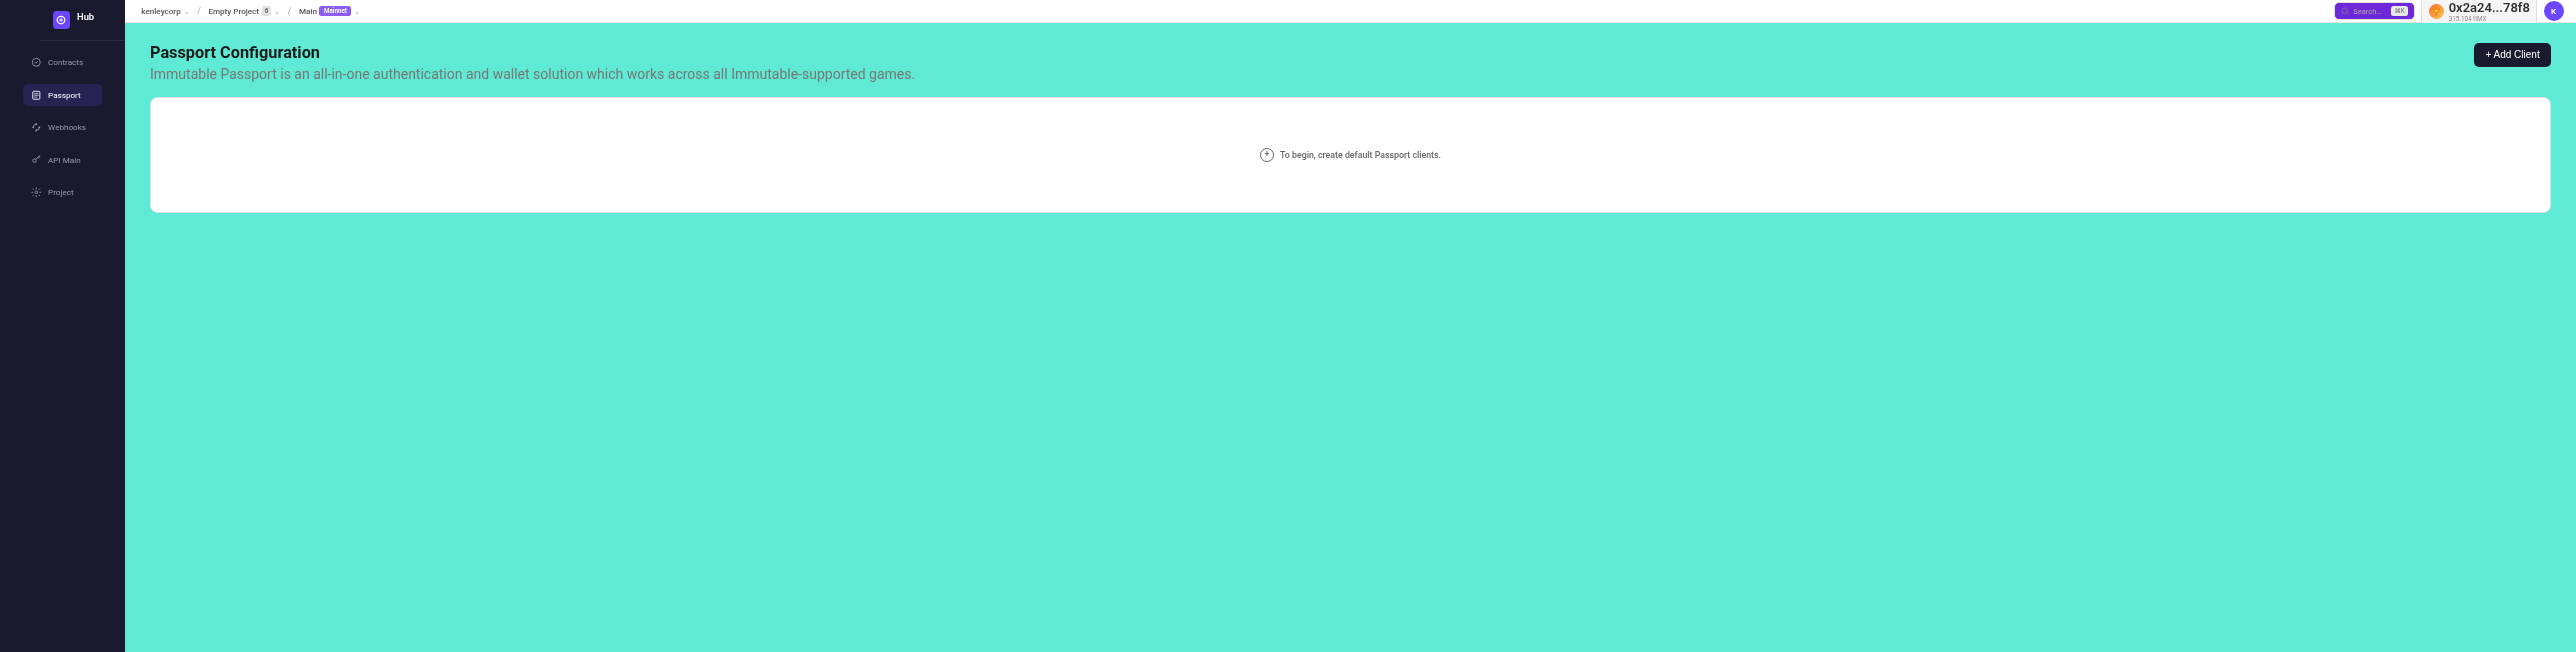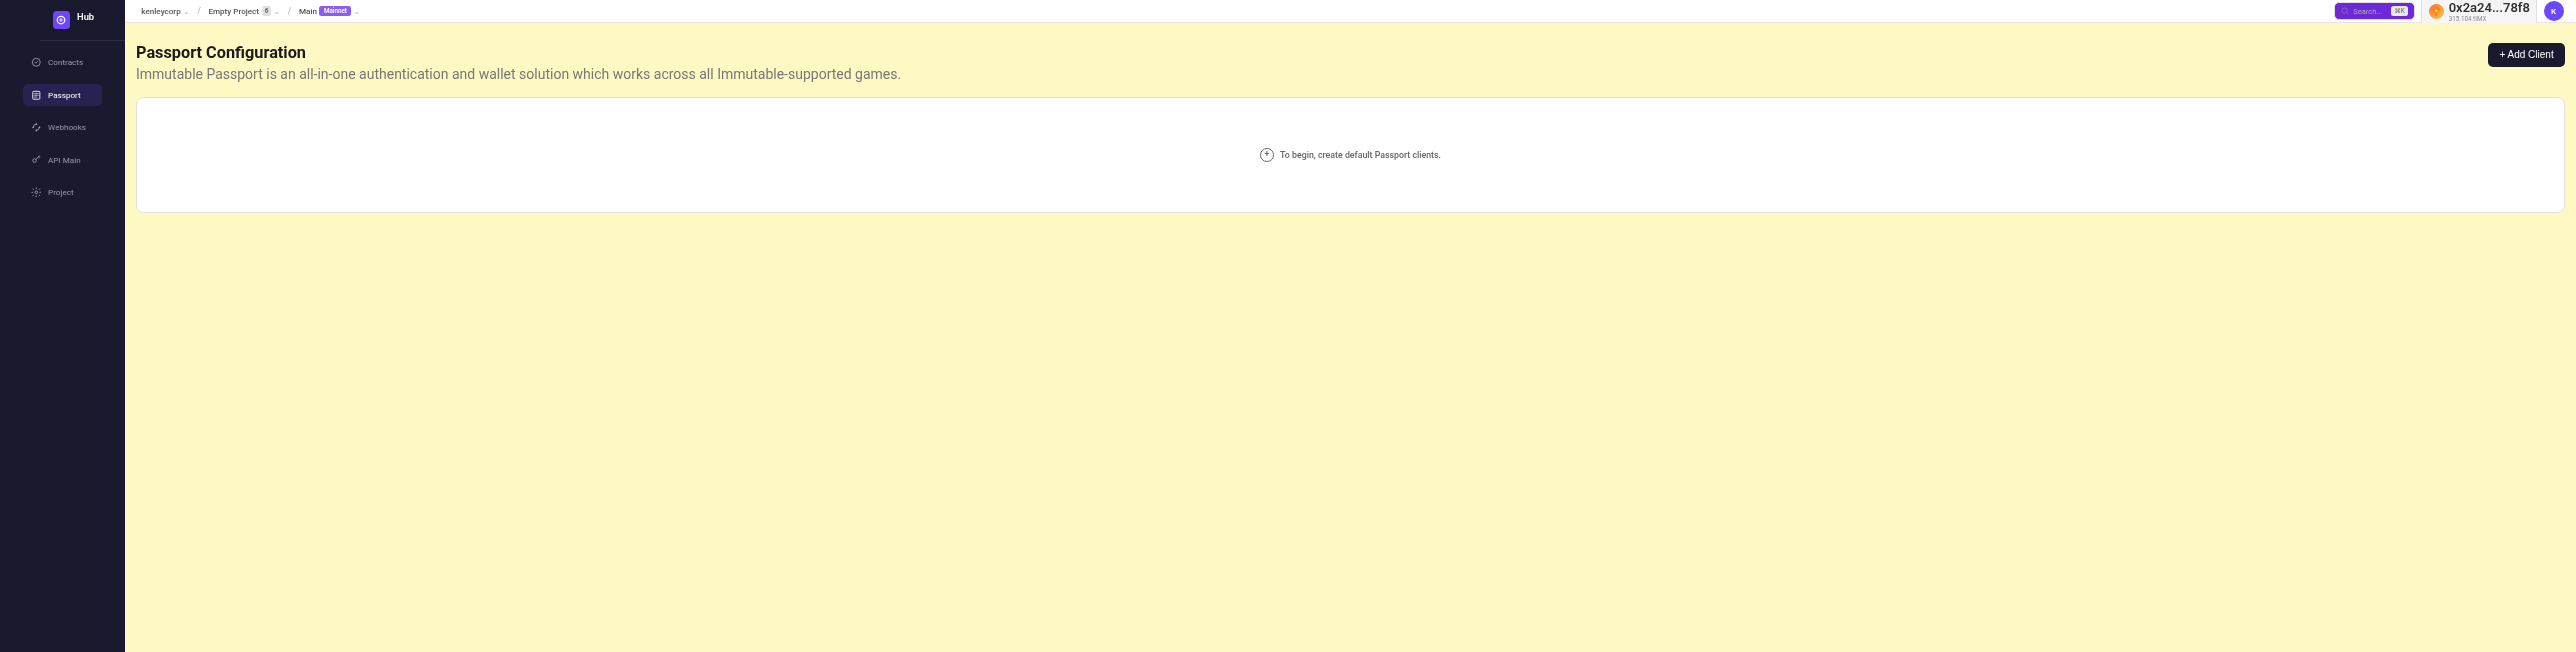--- a/index.html
+++ b/index.html
@@ -238,22 +238,22 @@
       color: white;
       font-size: 8.1px;
       font-weight: 600;
       cursor: pointer;
     }
 
     
     .content {
       flex: 1;
       overflow-y: auto;
-      padding: 20px 11px;
-      background: #fef9c3;
+      padding: 20px 25px;
+      background: #5eead4;
     }
 
     .page-header {
       display: flex;
       align-items: flex-start;
       justify-content: space-between;
       margin-bottom: 15px;
     }
 
     .page-title-group {}

